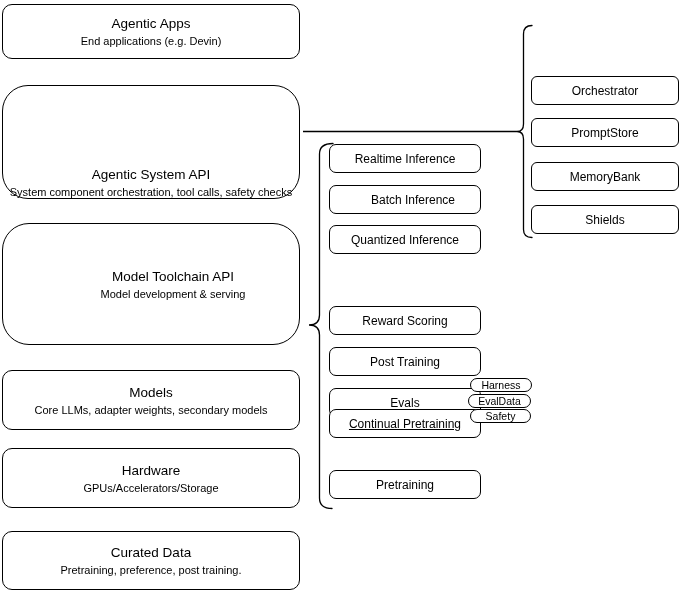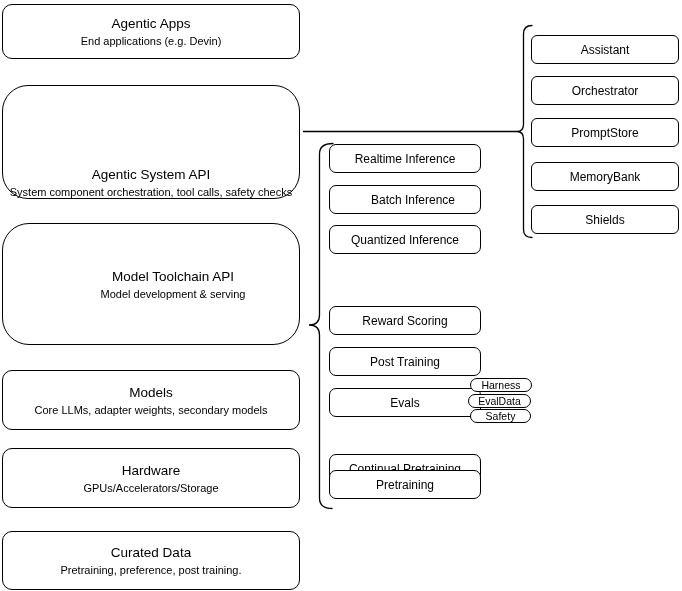--- a/index.html
+++ b/index.html
@@ -135,40 +135,37 @@
   </div>
   <div class="box svc" style="top:306px;">
     <span>Reward Scoring</span>
   </div>
   <div class="box svc" style="top:347px;">
     <span>Post Training</span>
   </div>
   <div class="box svc" style="top:388px;">
     <span>Evals</span>
   </div>
-  <div class="box svc" style="top:454px;">
+  <div class="box svc" style="top:409px;text-decoration:underline;">
     <span>Continual Pretraining</span>
   </div>
   <div class="box svc" style="top:470px;">
     <span>Pretraining</span>
   </div>
 
   <div class="tag" style="left:470px; top:378px; width:62px;">
     <span>Harness</span>
   </div>
   <div class="tag" style="left:468px; top:394px; width:63px;">
     <span>EvalData</span>
   </div>
   <div class="tag" style="left:470px; top:409px; width:61px;">
     <span>Safety</span>
   </div>
 
-  <div class="box comp" style="top:35px;">
-    <span>Assistant</span>
-  </div>
   <div class="box comp" style="top:118px;">
     <span>PromptStore</span>
   </div>
   <div class="box comp" style="top:76px;">
     <span>Orchestrator</span>
   </div>
   <div class="box comp" style="top:162px;">
     <span>MemoryBank</span>
   </div>
   <div class="box comp" style="top:205px;">

